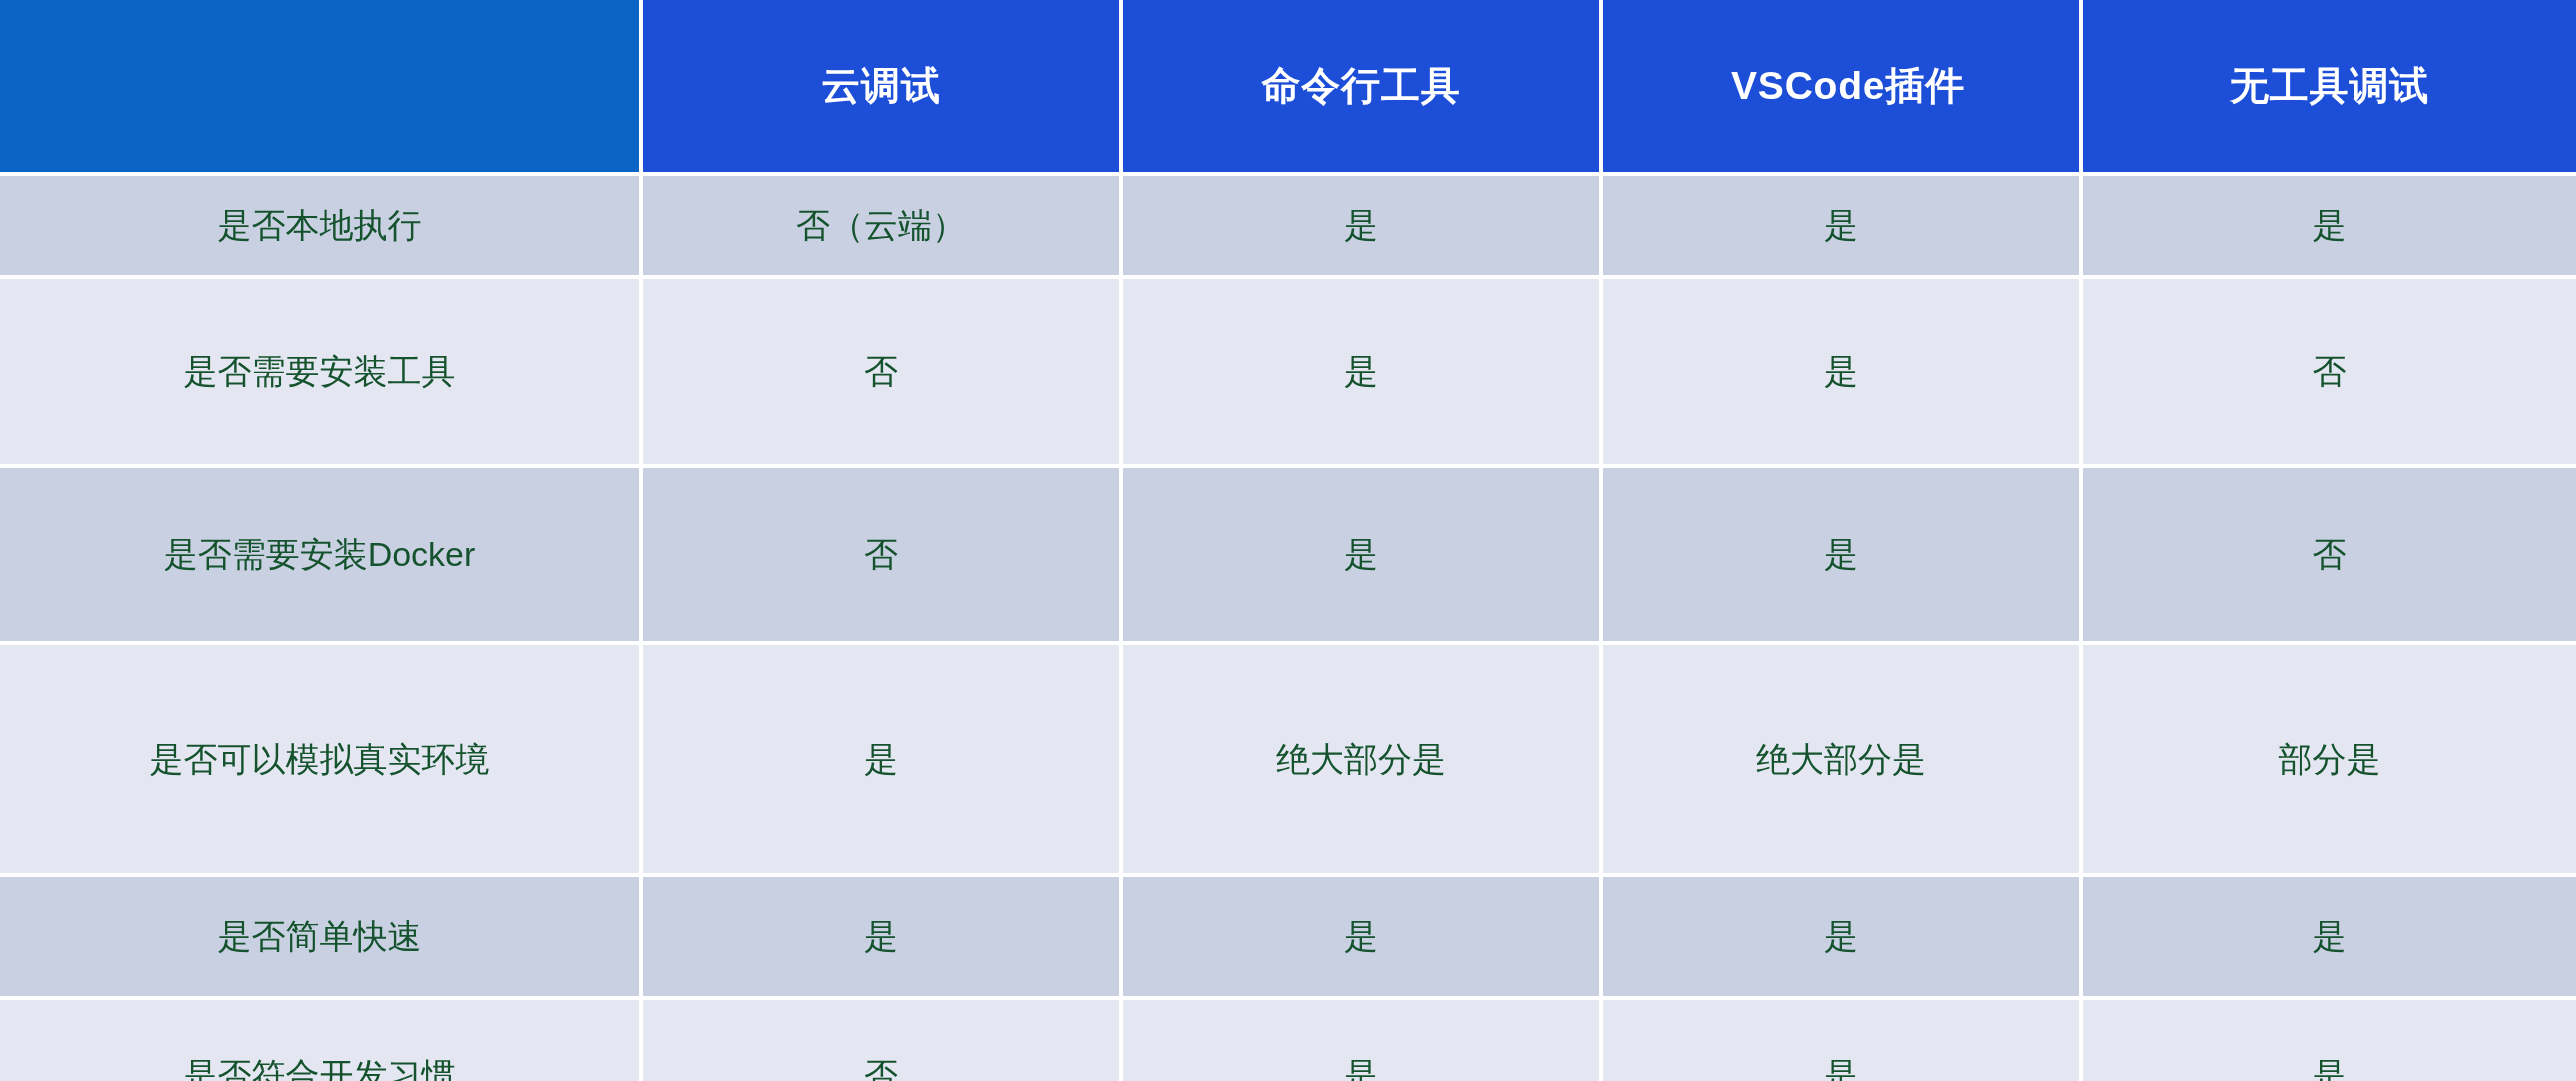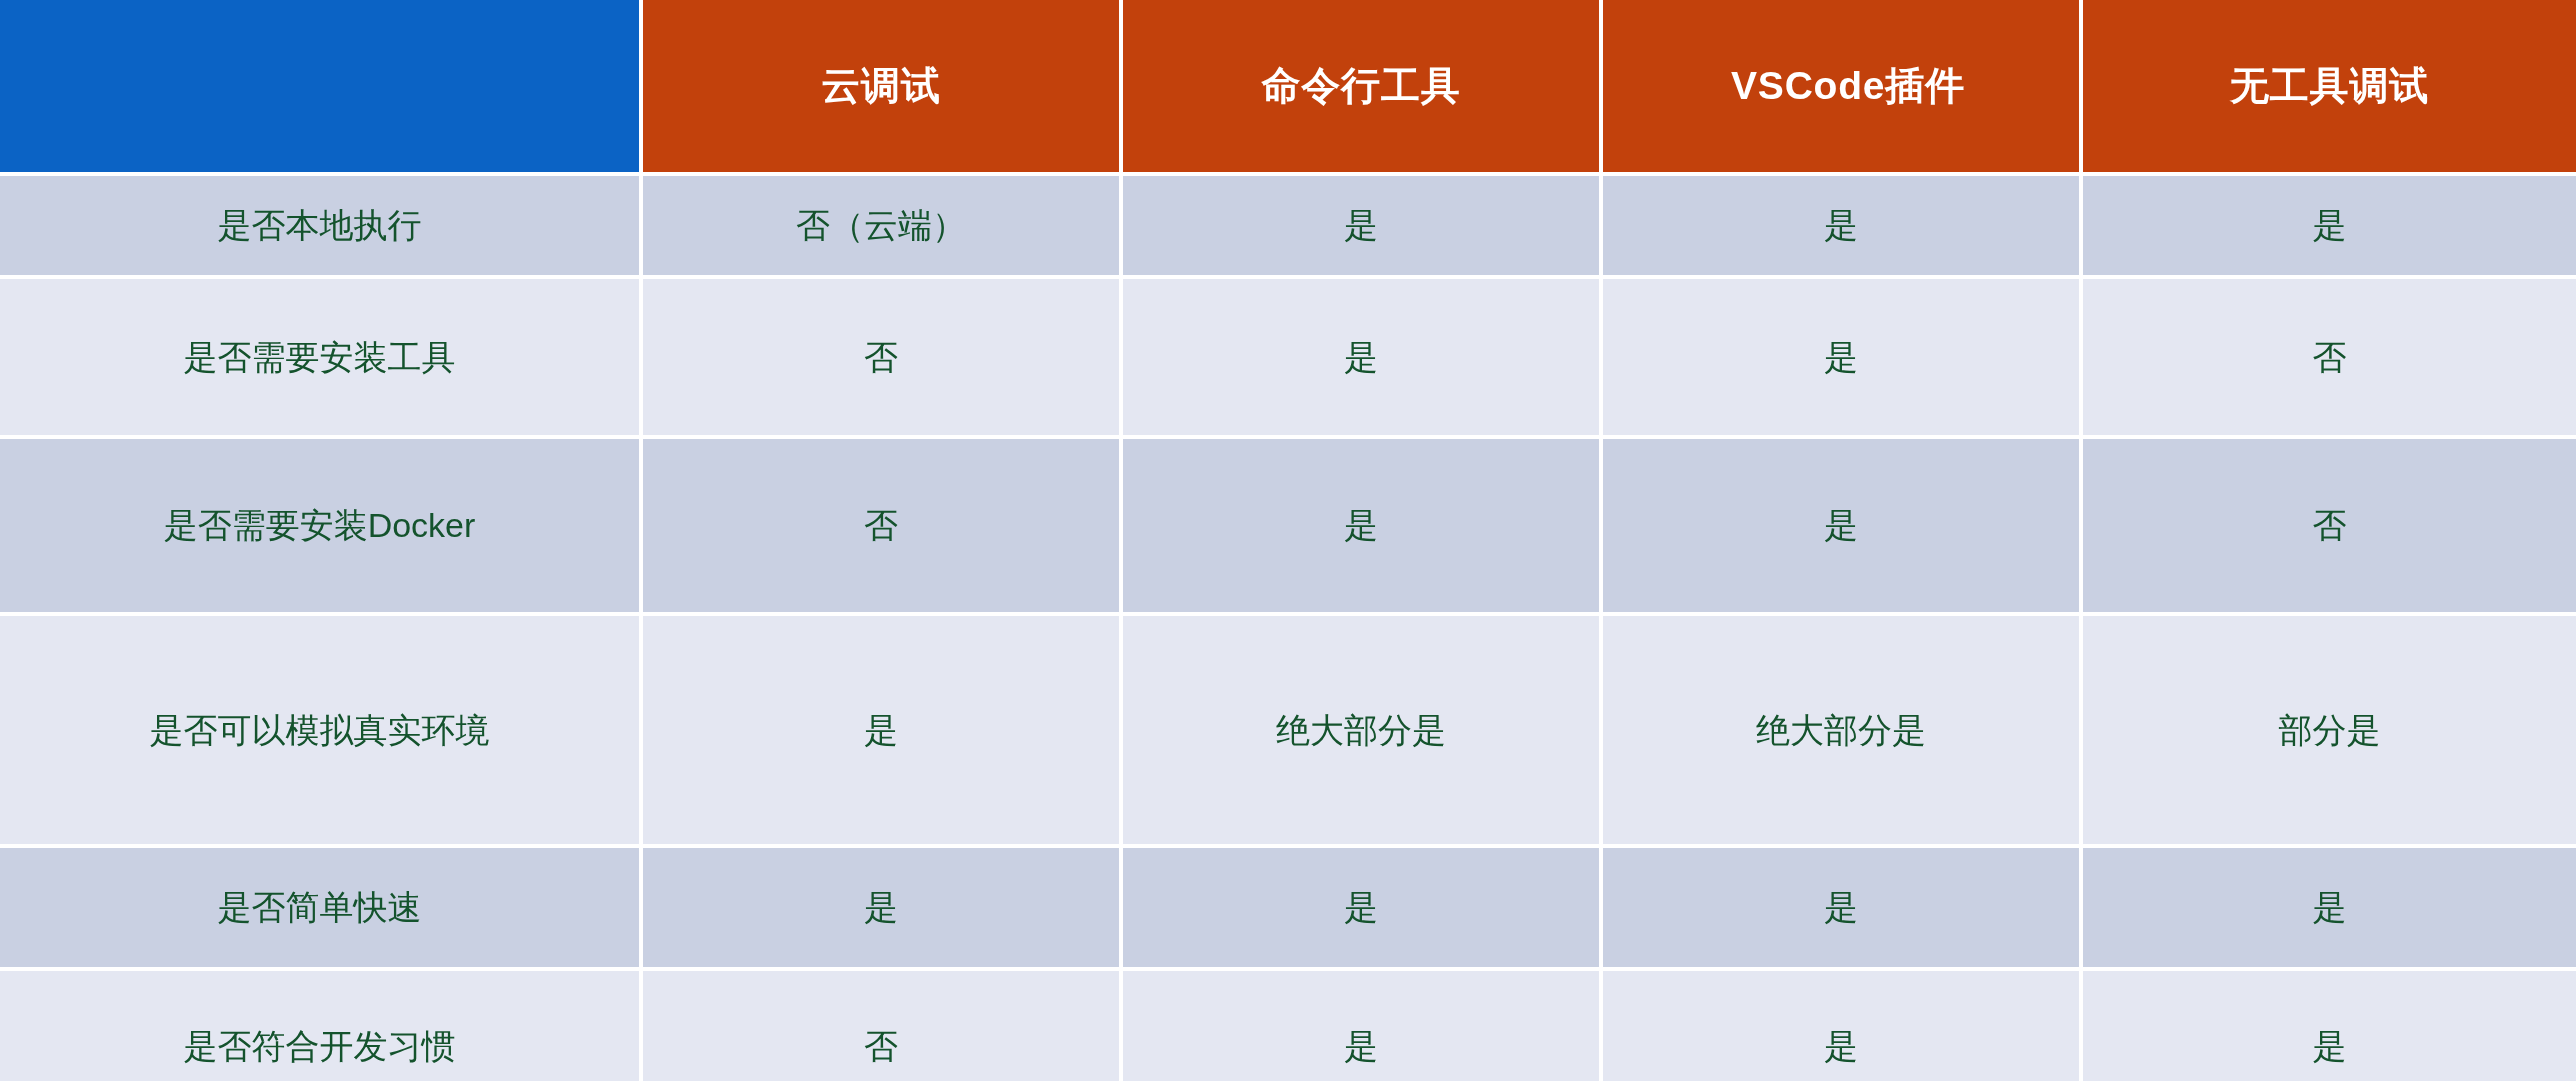--- a/index.html
+++ b/index.html
@@ -48,21 +48,21 @@
   .col-label  { flex: 0 0 643px; }
   .col-data   { flex: 0 0 480px; }
   .col-data.last { flex: 1 1 auto; }
 
   
   .header-row {
     height: 176px;
     border-bottom: 4.2px solid #ffffff;
   }
   .header-row .cell {
-    background: #c2410c;
+    background: #1d4ed8;
     color: #ffffff;
     font-size: 39px;
     font-weight: bold;
     letter-spacing: 0.8px;
   }
   .header-row .cell.empty-corner {
     background: #0B63C5;
   }
   .header-title-vscode {
     font-weight: normal;
@@ -76,21 +76,21 @@
   .body-row .cell {
     color: #14532d;
     font-size: 34px;
     font-weight: normal;
     border-bottom: 4.2px solid #ffffff;
   }
   .body-row.shade-dark  .cell { background: #C9D0E2; }
   .body-row.shade-light .cell { background: #E4E7F2; }
 
   .body-row.r1 { height: 103px; }
-  .body-row.r2 { height: 160px; justify-content: space-between; }
+  .body-row.r2 { height: 189px; justify-content: space-between; }
   .body-row.r3 { height: 177px; }
   .body-row.r4 { height: 232px; }
   .body-row.r5 { height: 123px; justify-content: flex-end; }
   .body-row.r6 { height: 151px; }
   .body-row.r6 .cell { border-bottom: none; }
 </style>
 </head>
 <body>
 
 <div class="comparison-table">

